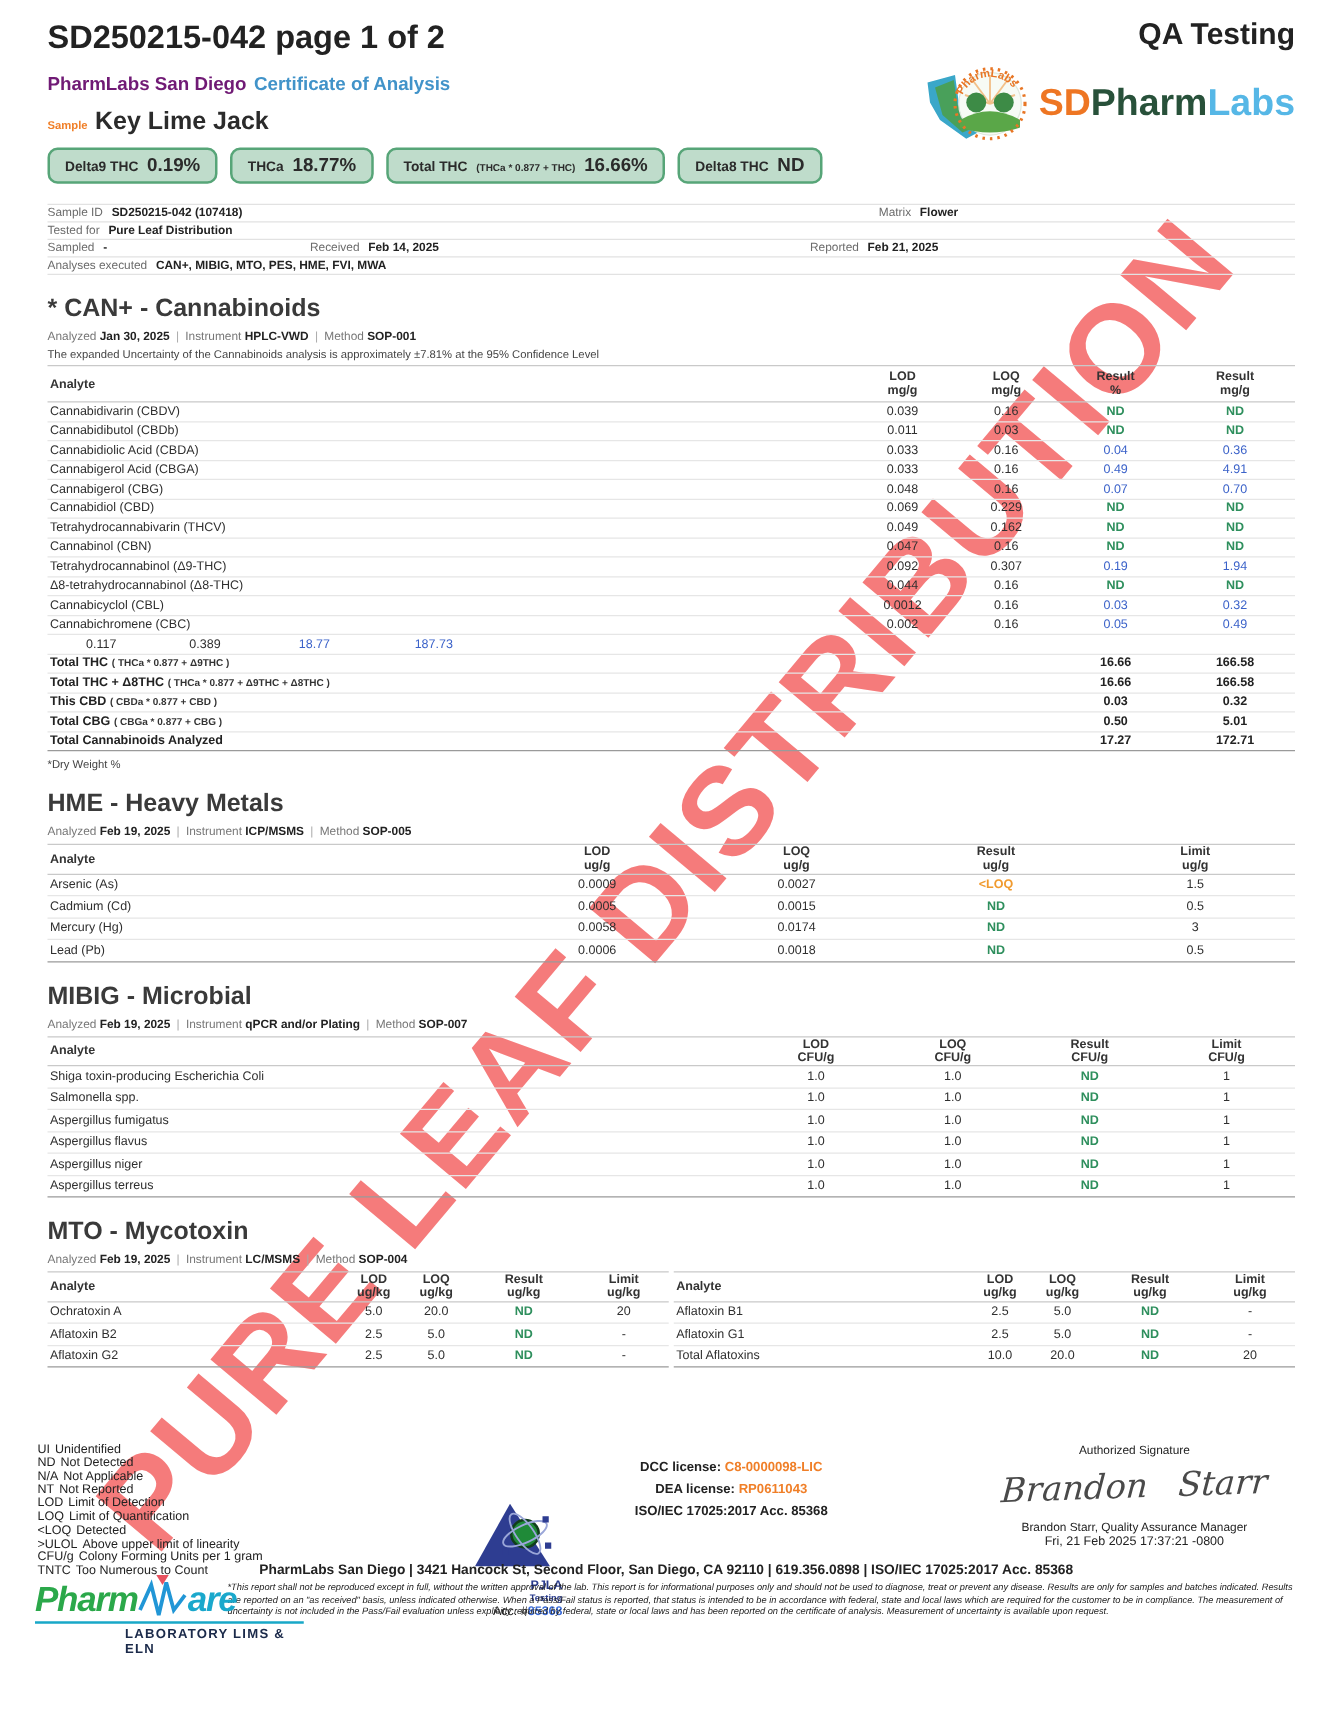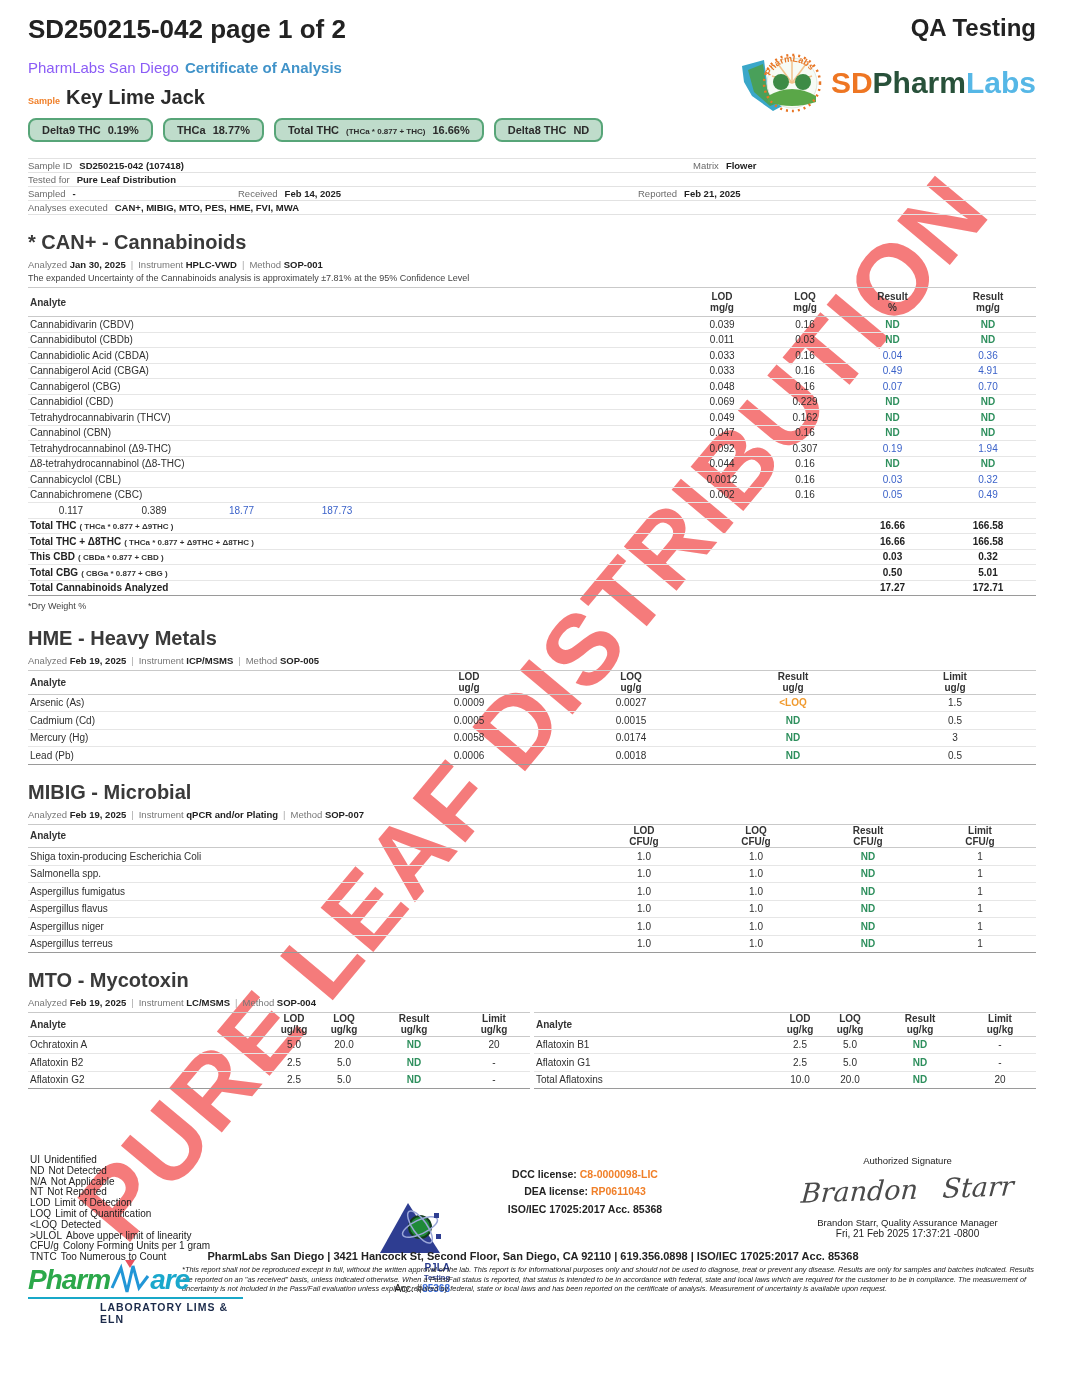--- a/index.html
+++ b/index.html
@@ -2,38 +2,38 @@
 <html><head>
 <meta charset="utf-8">
 <style>
   html,body{margin:0;padding:0;background:#ffffff;}
   .page{position:relative;width:1066px;height:1388px;background:#fff;overflow:hidden;
         font-family:"Liberation Sans",sans-serif;color:#333;}
   .watermark{position:absolute;left:50%;top:51%;
         transform:translate(-50%,-50%) rotate(-50deg);
         font-size:100px;font-weight:800;letter-spacing:2px;white-space:nowrap;
         color:rgba(243,100,100,0.85);z-index:0;}
-  .content{position:relative;z-index:1;padding:14px 30px 0 28px;}
+  .content{position:relative;z-index:1;padding:14px 30px 0 38px;}
 
   
   .titlebar{display:flex;justify-content:space-between;align-items:flex-start;}
   .doc-title{font-size:26px;font-weight:700;color:#222;}
   .qa-title{font-size:24px;font-weight:600;color:#222;}
   .sub{margin-top:14px;font-size:15px;}
-  .lab-name{font-weight:400;color:#8b5cf6;}
+  .lab-name{font-weight:700;color:#701a75;}
   .coa{font-weight:600;color:#4193c9;margin-left:6px;}
   .samplerow{margin-top:10px;display:flex;align-items:baseline;}
   .sample-l{font-size:9px;font-weight:600;color:#f07f28;margin-right:6px;}
   .sample-n{font-size:20px;font-weight:700;color:#2b2b2b;text-align:center;}
   .badges{display:flex;gap:10px;margin-top:9px;}
   .badge{display:flex;align-items:baseline;gap:7px;background:#bfdccb;border:2px solid #57a578;
          border-radius:8px;padding:4px 12px;font-size:11px;color:#2b2b2b;}
   .b-label{font-weight:600;}
   .b-sub{font-size:8px;font-weight:600;}
-  .b-value{font-weight:700;font-size:11px;}
+  .b-value{font-weight:700;font-size:15px;}
   .brand{position:absolute;top:52px;right:30px;display:flex;align-items:center;}
   .brand-text{font-size:30px;font-weight:700;letter-spacing:0;}
   .bt-sd{color:#ee7623;}.bt-pharm{color:#28513a;}.bt-labs{color:#56b7e6;}
 
   
   .si{margin-top:16px;border-top:1px solid #e2e2e2;}
   .si-row{position:relative;height:13px;border-bottom:1px solid #e2e2e2;font-size:9.5px;
           display:flex;align-items:center;}
   .si-l{color:#6b6b6b;margin-right:7px;}
   .si-v{font-weight:700;color:#222;}

